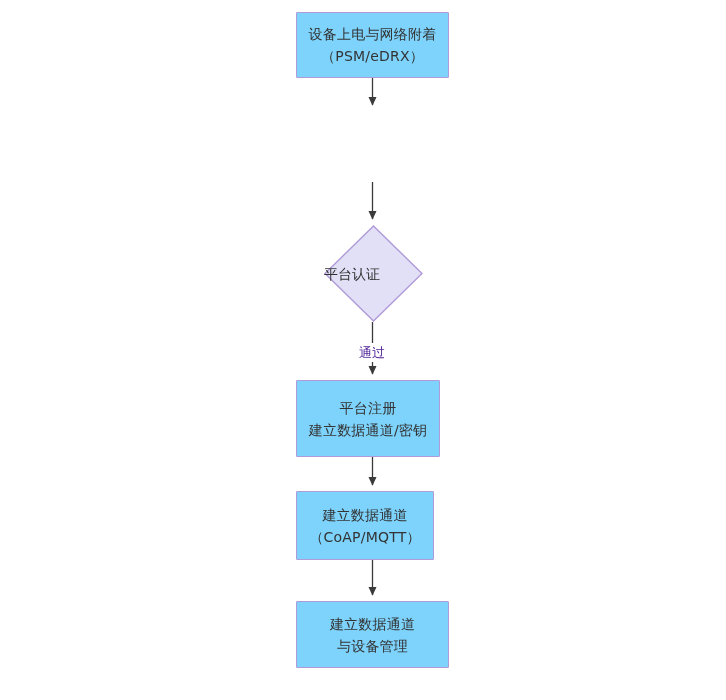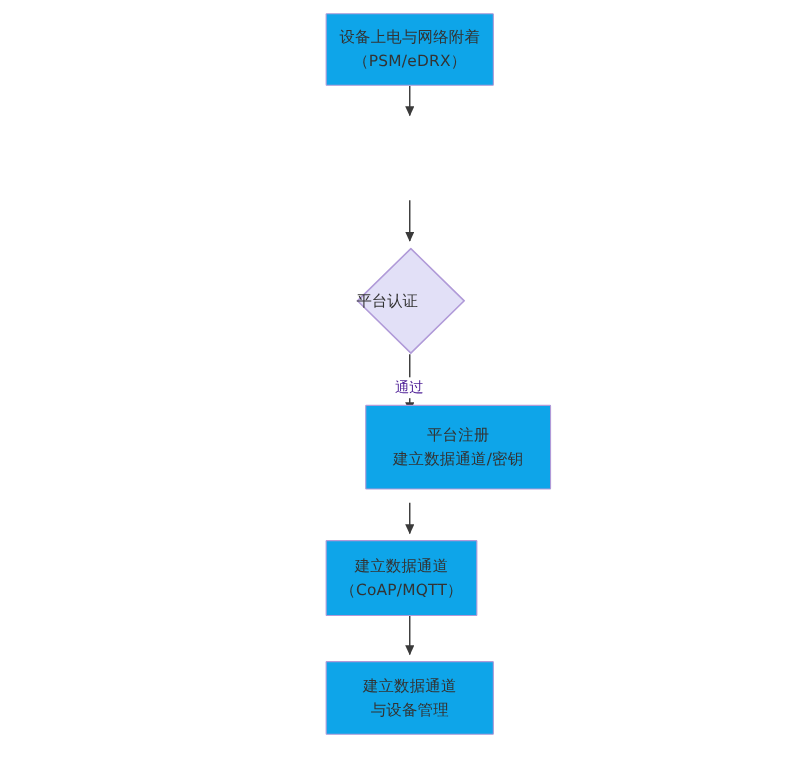--- a/index.html
+++ b/index.html
@@ -31,21 +31,21 @@
     align-items: center;
     justify-content: center;
     text-align: center;
     color: #333333;
     font-size: 14px;
     line-height: 22px;
     letter-spacing: 0.2px;
   }
 
   .process-node {
-    background: #0ea5e9;
+    background: #7dd3fc;
     border: 1.4px solid #b09ad8;
     border-radius: 1px;
     text-align: center;
   }
 
   .decision-wrap {
     position: absolute;
     display: flex;
     align-items: center;
     justify-content: flex-start;
@@ -121,21 +121,21 @@
 
   <div class="decision-wrap" style="left:324px; top:225px; width:99px; height:97px;">
     <svg class="decision-shape" viewBox="0 0 99 97" preserveAspectRatio="none" xmlns="http://www.w3.org/2000/svg">
       <polygon points="49.5,1 98,48.5 49.5,96 1,48.5" fill="#e2e0f7" stroke="#b09ad8" stroke-width="1.4"></polygon>
     </svg>
     <span class="decision-label">平台认证</span>
   </div>
 
   <div class="edge-label" style="left:356px; top:343px;">通过</div>
 
-  <div class="node process-node" style="left:296px; top:368px; width:169px; height:77px;margin-left:36px;">
+  <div class="node process-node" style="left:296px; top:380px; width:144px; height:77px;">
     <span class="node-line">平台注册</span>
     <span class="node-line">建立数据通道/密钥</span>
   </div>
 
   <div class="node process-node" style="left:296px; top:491px; width:138px; height:69px;">
     <span class="node-line">建立数据通道</span>
     <span class="node-line">（CoAP/MQTT）</span>
   </div>
 
   <div class="node process-node" style="left:296px; top:601px; width:153px; height:67px;">

